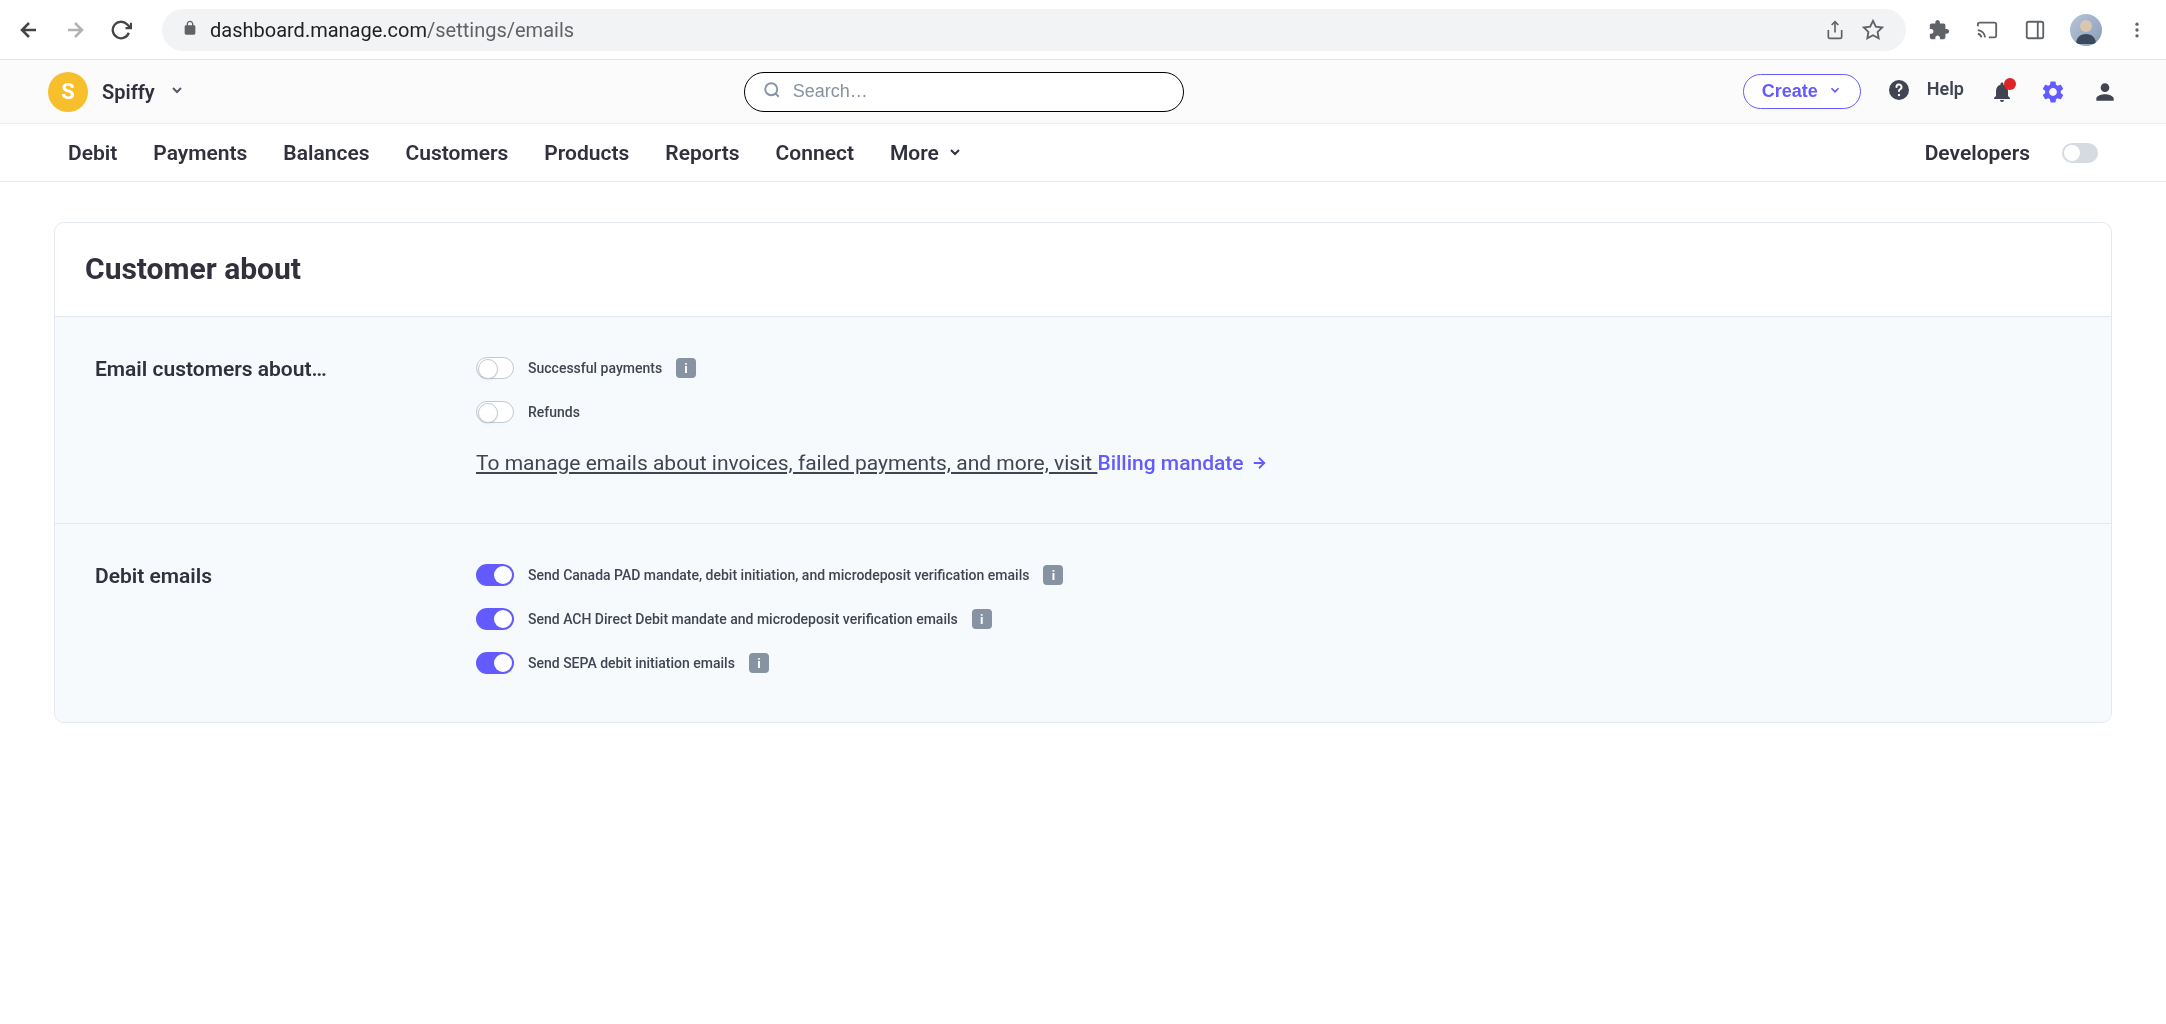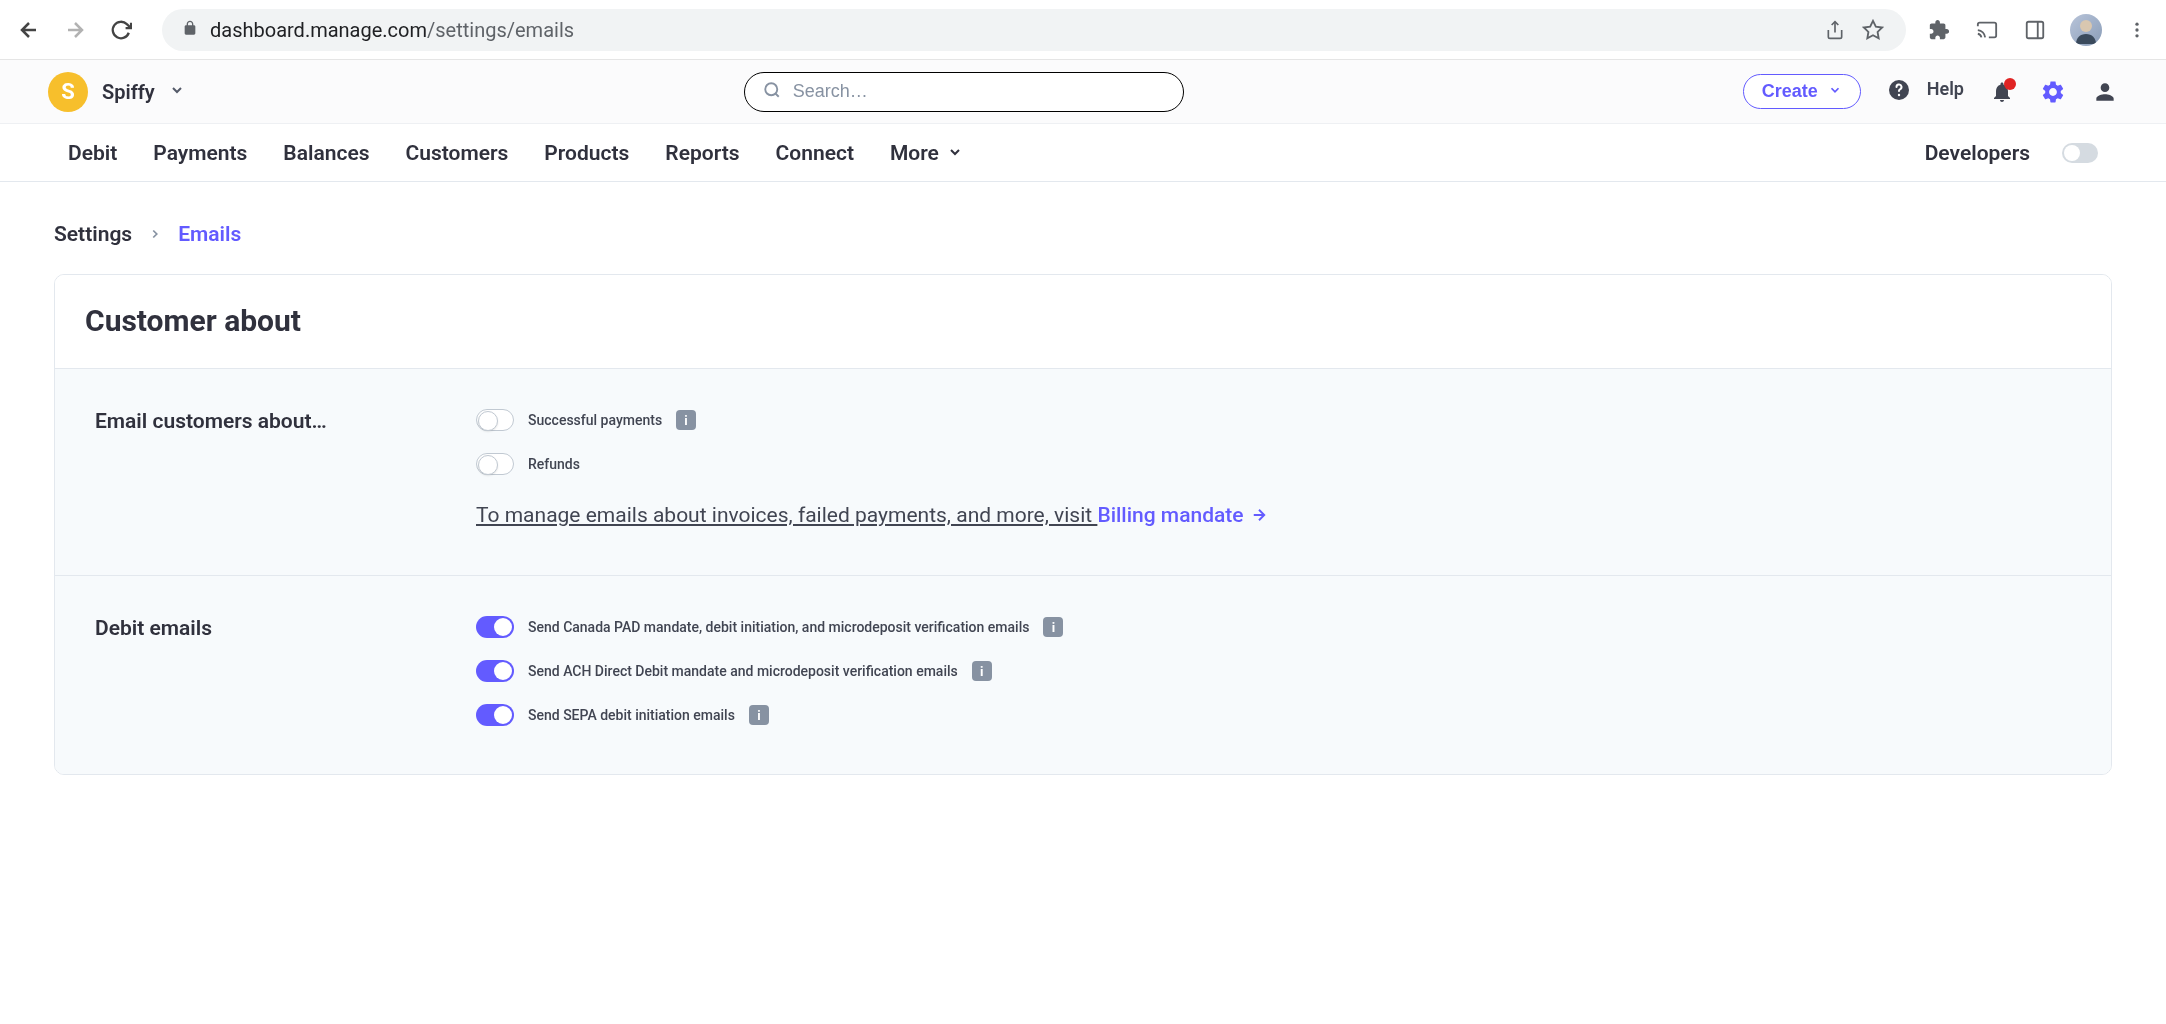--- a/index.html
+++ b/index.html
@@ -490,29 +490,20 @@
         </svg>
     </span>
   </div>
   <div class="nav-right">
     <div class="nav-item">Developers</div>
     <div class="test-toggle"></div>
   </div>
 </div>
 
 <div class="content">
-  <div class="breadcrumb">
-    <span class="breadcrumb-item">Settings</span>
-    <span class="breadcrumb-sep">
-      <svg width="14" height="14" viewBox="0 0 24 24" fill="none" stroke="currentColor" stroke-width="3">
-          <polyline points="9 18 15 12 9 6"></polyline>
-        </svg>
-    </span>
-    <span class="breadcrumb-item active">Emails</span>
-  </div>
 
   <div class="panel">
     <div class="panel-header">
       <h1 class="panel-title">Customer about</h1>
     </div>
 
     <div class="section">
       <div class="section-label">Email customers about…</div>
       <div class="section-body">
         <div class="toggle-row">

